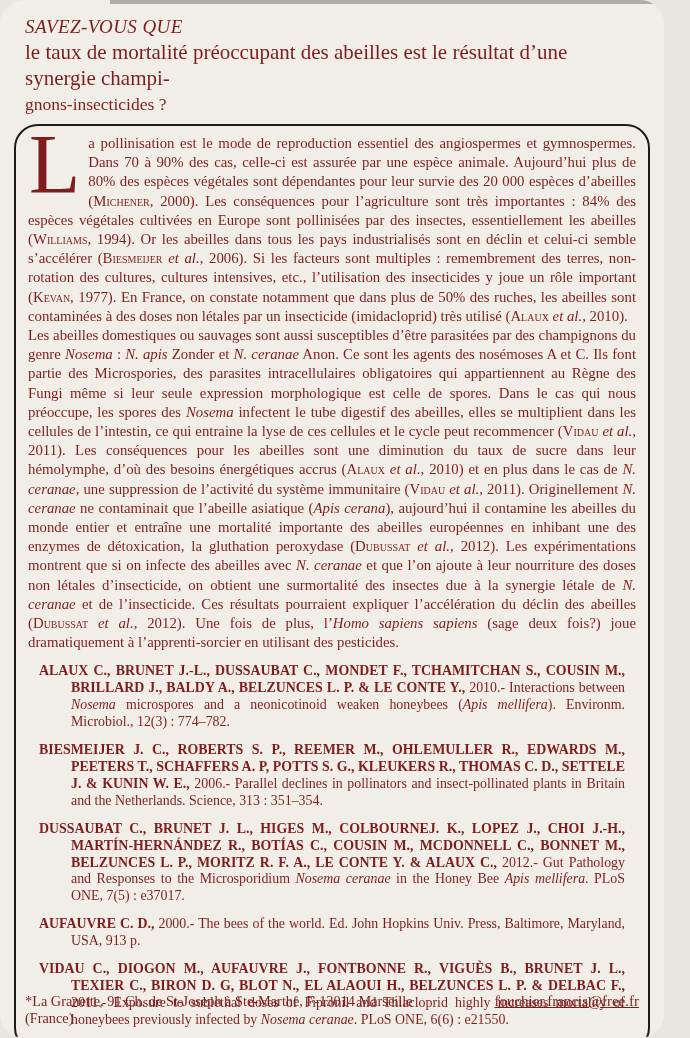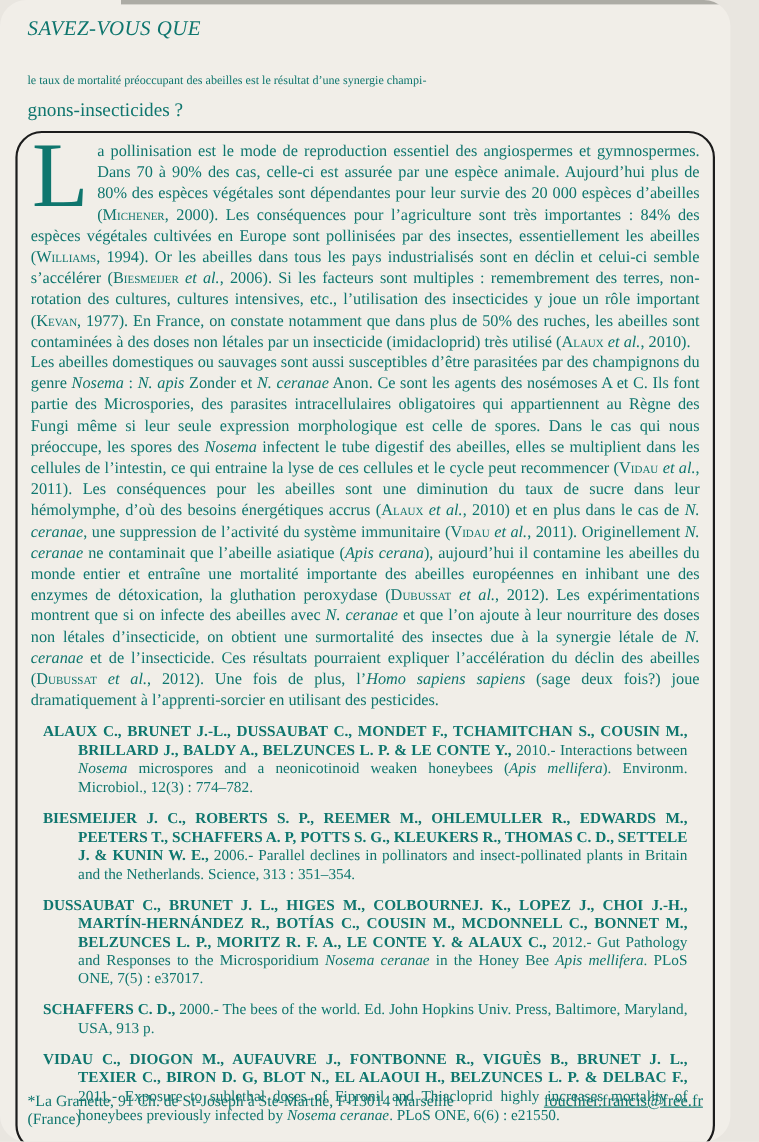--- a/index.html
+++ b/index.html
@@ -5,38 +5,38 @@
   html, body { margin:0; padding:0; }
   body {
     width:690px; height:1038px;
     background:#e9e6e0;
     font-family:"Liberation Serif", serif;
   }
   .page {
     position:relative;
     width:664px; height:1038px;
     background:#f1eee8;
-    color:#0f766e;
+    color:#7f1d1d;
     overflow:hidden;
     border-radius:24px;
   }
   .scan-edge {
     position:absolute; top:0; left:110px; right:0; height:4px;
     background:rgba(92,90,85,0.45);
   }
   .page-header { padding:16px 25px 0 25px; }
   .kicker {
     font-style:italic;
     font-size:19px;
     letter-spacing:0.4px;
   }
-  .title-line1 { font-size:11px; line-height:26px; margin-top:22px; }
+  .title-line1 { font-size:21px; line-height:26px; margin-top:1px; }
   .title-row {
-    display:flex; justify-content:flex-start; align-items:baseline;
-    font-size:17.5px; line-height:26px;
+    display:flex; justify-content:center; align-items:baseline;
+    font-size:17.5px; line-height:26px;flex-direction:column;
   }
   .byline { font-size:17px; white-space:nowrap; }
   sc { font-variant:small-caps; }
   .article-box {
     margin:7px 14px 0 14px;
     border:2px solid #1c1c1c;
     border-radius:24px;
     padding:8px 12px 10px 12px;
   }
   .body-para {
@@ -85,21 +85,21 @@
   </div>
 
   <div class="article-box">
     <p class="body-para"><span class="dropcap">L</span><span>a pollinisation est le mode de reproduction essentiel des angiospermes et gymnospermes. Dans 70 à 90% des cas, celle-ci est assurée par une espèce animale. Aujourd’hui plus de 80% des espèces végétales sont dépendantes pour leur survie des 20 000 espèces d’abeilles (M<sc>ichener</sc>, 2000). Les conséquences pour l’agriculture sont très importantes : 84% des espèces végétales cultivées en Europe sont pollinisées par des insectes, essentiellement les abeilles (W<sc>illiams</sc>, 1994). Or les abeilles dans tous les pays industrialisés sont en déclin et celui-ci semble s’accélérer (B<sc>iesmeijer</sc> <i>et al.</i>, 2006). Si les facteurs sont multiples : remembrement des terres, non-rotation des cultures, cultures intensives, etc., l’utilisation des insecticides y joue un rôle important (K<sc>evan</sc>, 1977). En France, on constate notamment que dans plus de 50% des ruches, les abeilles sont contaminées à des doses non létales par un insecticide (imidacloprid) très utilisé (A<sc>laux</sc> <i>et al.</i>, 2010).</span></p>
     <p class="body-para">Les abeilles domestiques ou sauvages sont aussi susceptibles d’être parasitées par des champignons du genre <i>Nosema</i> : <i>N. apis</i> Zonder et <i>N. ceranae</i> Anon. Ce sont les agents des nosémoses A et C. Ils font partie des Microspories, des parasites intracellulaires obligatoires qui appartiennent au Règne des Fungi même si leur seule expression morphologique est celle de spores. Dans le cas qui nous préoccupe, les spores des <i>Nosema</i> infectent le tube digestif des abeilles, elles se multiplient dans les cellules de l’intestin, ce qui entraine la lyse de ces cellules et le cycle peut recommencer (V<sc>idau</sc> <i>et al.</i>, 2011). Les conséquences pour les abeilles sont une diminution du taux de sucre dans leur hémolymphe, d’où des besoins énergétiques accrus (A<sc>laux</sc> <i>et al.</i>, 2010) et en plus dans le cas de <i>N. ceranae</i>, une suppression de l’activité du système immunitaire (V<sc>idau</sc> <i>et al.</i>, 2011). Originellement <i>N. ceranae</i> ne contaminait que l’abeille asiatique (<i>Apis cerana</i>), aujourd’hui il contamine les abeilles du monde entier et entraîne une mortalité importante des abeilles européennes en inhibant une des enzymes de détoxication, la gluthation peroxydase (D<sc>ubussat</sc> <i>et al.</i>, 2012). Les expérimentations montrent que si on infecte des abeilles avec <i>N. ceranae</i> et que l’on ajoute à leur nourriture des doses non létales d’insecticide, on obtient une surmortalité des insectes due à la synergie létale de <i>N. ceranae</i> et de l’insecticide. Ces résultats pourraient expliquer l’accélération du déclin des abeilles (D<sc>ubussat</sc> <i>et al.</i>, 2012). Une fois de plus, l’<i>Homo sapiens sapiens</i> (sage deux fois?) joue dramatiquement à l’apprenti-sorcier en utilisant des pesticides.</p>
 
     <div class="references">
       <p class="ref"><b>ALAUX C., BRUNET J.-L., DUSSAUBAT C., MONDET F., TCHAMITCHAN S., COUSIN M., BRILLARD J., BALDY A., BELZUNCES L. P. &amp; LE CONTE Y.,</b> 2010.- Interactions between <i>Nosema</i> microspores and a neonicotinoid weaken honeybees (<i>Apis mellifera</i>). Environm. Microbiol., 12(3) : 774–782.</p>
       <p class="ref"><b>BIESMEIJER J. C., ROBERTS S. P., REEMER M., OHLEMULLER R., EDWARDS M., PEETERS T., SCHAFFERS A. P, POTTS S. G., KLEUKERS R., THOMAS C. D., SETTELE J. &amp; KUNIN W. E.,</b> 2006.- Parallel declines in pollinators and insect-pollinated plants in Britain and the Netherlands. Science, 313 : 351–354.</p>
       <p class="ref"><b>DUSSAUBAT C., BRUNET J. L., HIGES M., COLBOURNEJ. K., LOPEZ J., CHOI J.-H., MARTÍN-HERNÁNDEZ R., BOTÍAS C., COUSIN M., MCDONNELL C., BONNET M., BELZUNCES L. P., MORITZ R. F. A., LE CONTE Y. &amp; ALAUX C.,</b> 2012.- Gut Pathology and Responses to the Microsporidium <i>Nosema ceranae</i> in the Honey Bee <i>Apis mellifera</i>. PLoS ONE, 7(5) : e37017.</p>
-      <p class="ref"><b>SCHAFFERS C. D.,</b> 2000.- The bees of the world. Ed. John Hopkins Univ. Press, Baltimore, Maryland, USA, 913 p.</p>
+      <p class="ref"><b>AUFAUVRE C. D.,</b> 2000.- The bees of the world. Ed. John Hopkins Univ. Press, Baltimore, Maryland, USA, 913 p.</p>
       <p class="ref"><b>VIDAU C., DIOGON M., AUFAUVRE J., FONTBONNE R., VIGUÈS B., BRUNET J. L., TEXIER C., BIRON D. G, BLOT N., EL ALAOUI H., BELZUNCES L. P. &amp; DELBAC F.,</b> 2011.- Exposure to sublethal doses of Fipronil and Thiacloprid highly increases mortality of honeybees previously infected by <i>Nosema ceranae</i>. PLoS ONE, 6(6) : e21550.</p>
     </div>
   </div>
 
   <div class="page-footer">
     <span>*La Granette, 91 Ch. de St-Joseph à Ste-Marthe, F-13014 Marseille (France)</span>
     <span class="email">fouchier.francis@free.fr</span>
   </div>
 </div>
 

